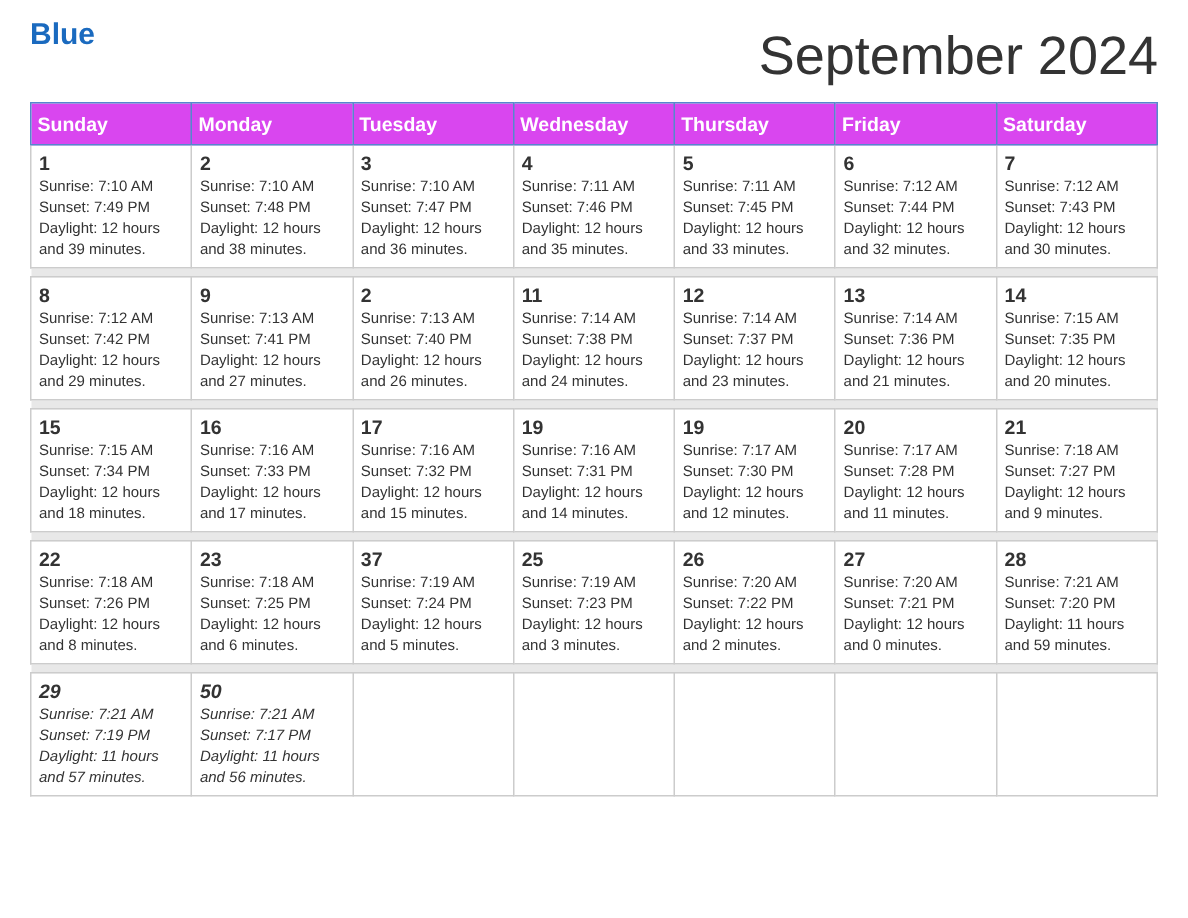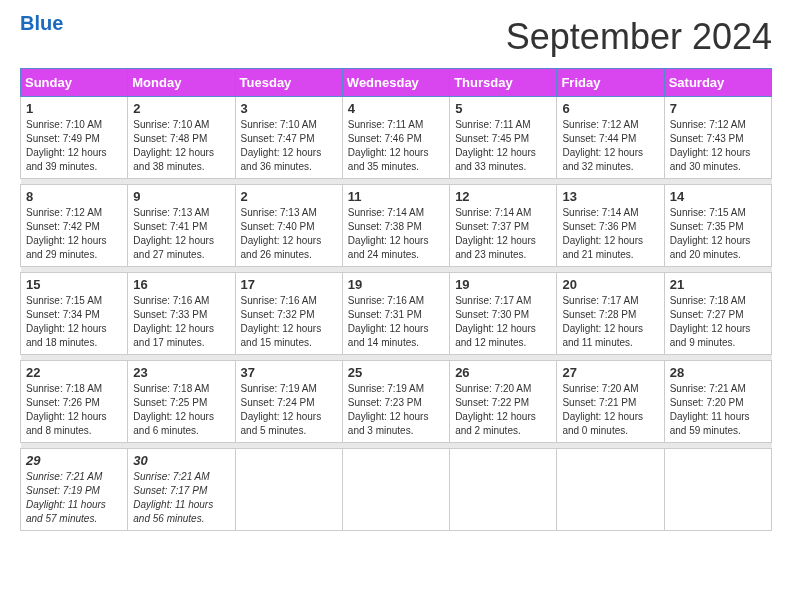--- a/index.html
+++ b/index.html
@@ -311,21 +311,21 @@
         <td colspan="7"></td>
       </tr>
       <tr>
         <td>
         <span class="day-num">29</span>
         <div class="day-info">
           Sunrise: 7:21 AM<br>Sunset: 7:19 PM<br>Daylight: 11 hours and 57 minutes.
         </div>
       </td>
         <td>
-        <span class="day-num">30</span>
+        <span class="day-num">50</span>
         <div class="day-info">
           Sunrise: 7:21 AM<br>Sunset: 7:17 PM<br>Daylight: 11 hours and 56 minutes.
         </div>
       </td>
         <td class="empty-cell"></td>
         <td class="empty-cell"></td>
         <td class="empty-cell"></td>
         <td class="empty-cell"></td>
         <td class="empty-cell"></td>
       </tr>

